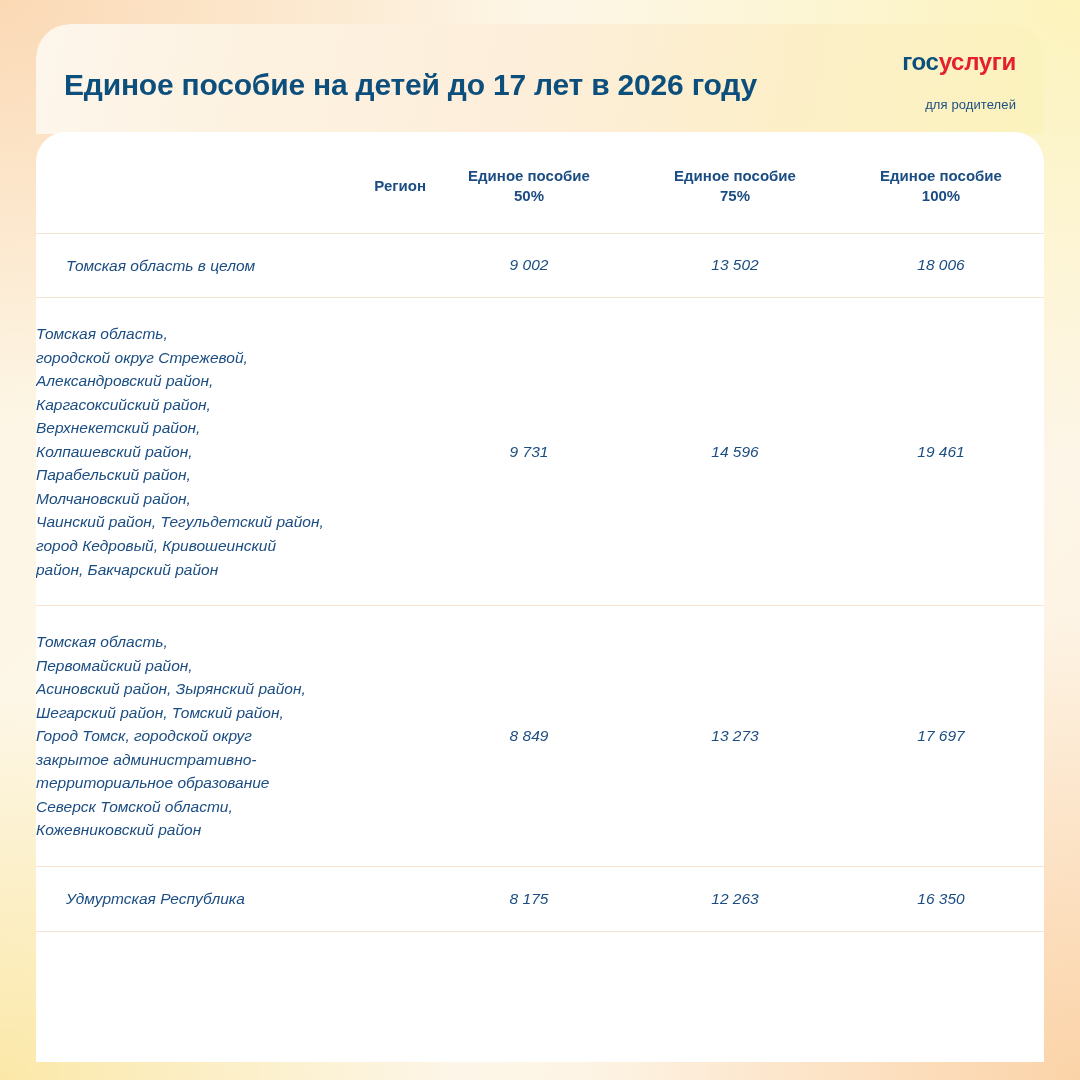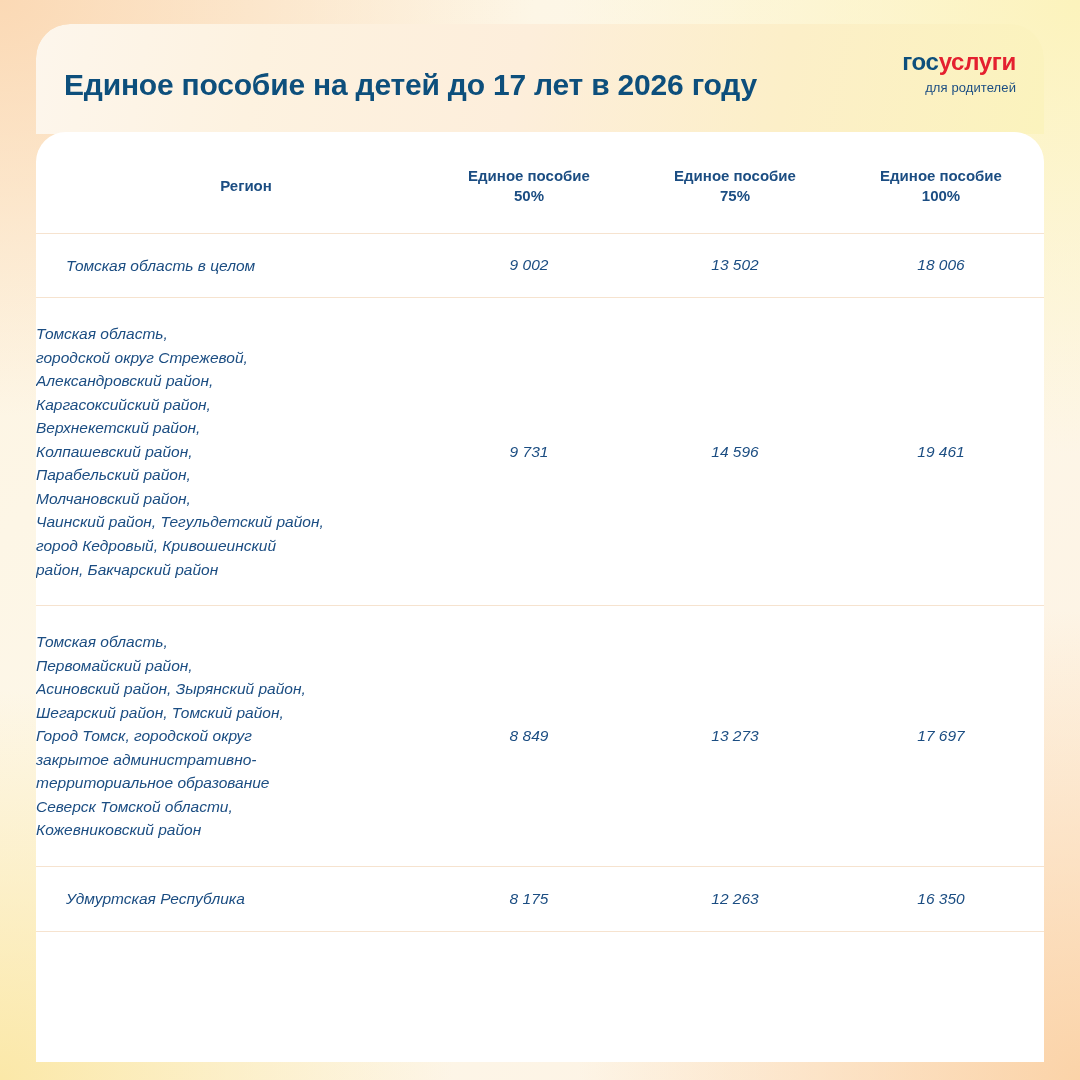--- a/index.html
+++ b/index.html
@@ -45,21 +45,21 @@
     position:absolute; right:28px; top:26px;
     text-align:right; line-height:1;
   }
   .brand-main {
     font-size:24px; font-weight:bold; letter-spacing:-0.3px;
     white-space:nowrap;
   }
   .brand-gos { color:#0d4f7c; }
   .brand-uslugi { color:#e4202f;margin-top:44px; }
   .brand-sub {
-    margin-top:7px;
+    margin-top:24px;
     font-size:13px;
     color:#1b4d82;
     letter-spacing:0.1px;
     white-space:nowrap;
   }
 
   
   .panel {
     background:#ffffff;
     border-radius:30px 30px 0 0;
@@ -76,21 +76,21 @@
 
   thead th {
     color:#1b4d82;
     font-size:15px;
     font-weight:bold;
     padding:34px 0 26px 0;
     vertical-align:middle;
     line-height:1.35;
   }
   thead th.h-region {
-    text-align:center;
+    text-align:right;
     padding-left:30px;
     vertical-align:middle;
   }
   thead th.h-val { text-align:center; }
 
   tbody td {
     border-top:1.5px solid #f6e3cf;
     color:#1b4d82;
     font-size:15.5px;
     vertical-align:middle;

